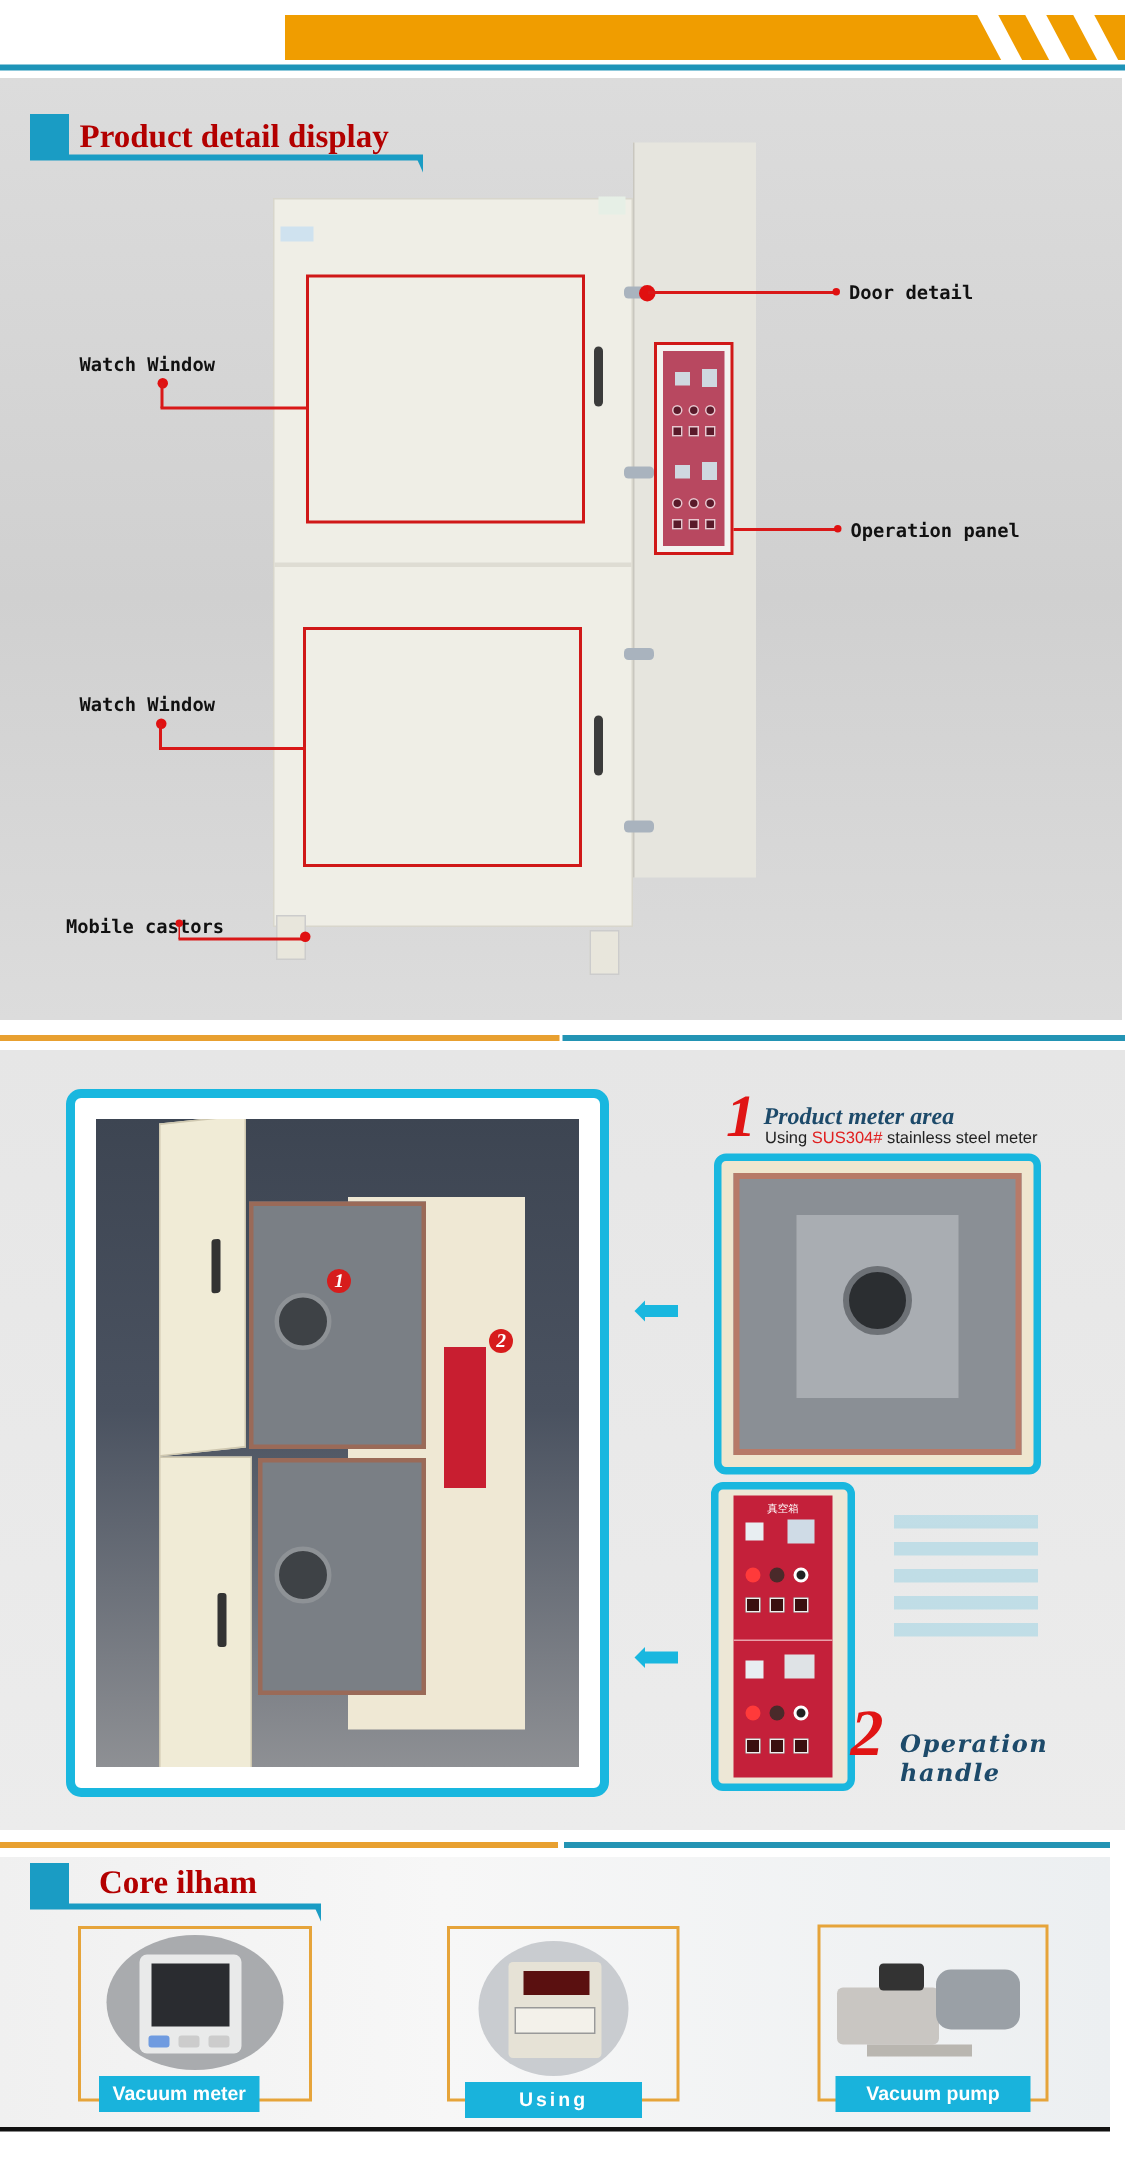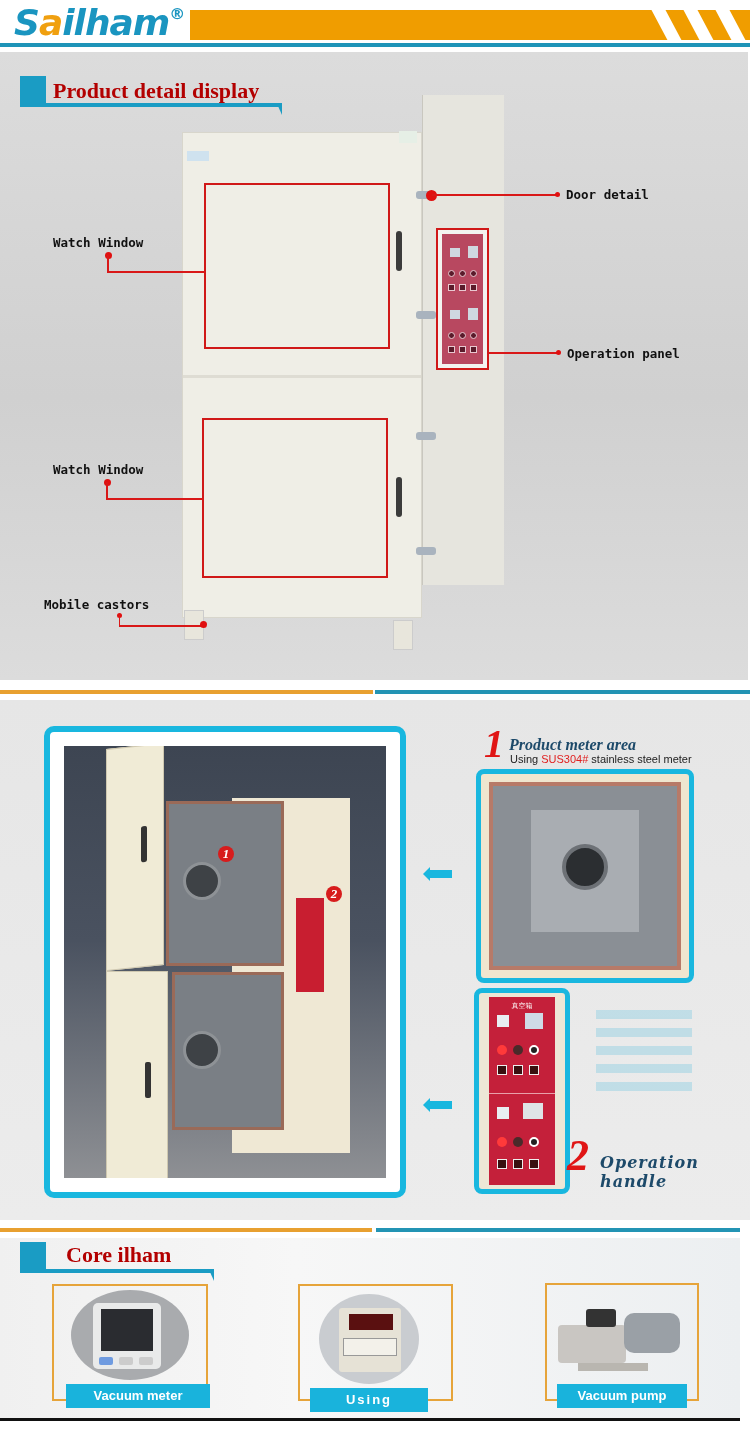--- a/index.html
+++ b/index.html
@@ -81,21 +81,20 @@
   .part { position: absolute; }
   .part-bracket { position: absolute; border: 2px solid #e6a43a; }
   .part-img { position: absolute; border-radius: 50%; background: #b8babc; }
   .part-label { position: absolute; height: 24px; background: #19b3dc; color: #fff; font-weight: bold; font-size: 13px; text-align: center; line-height: 24px; }
   .bottom-line { position: absolute; left: 0; top: 1418px; width: 740px; height: 3px; background: #111; }
 </style>
 </head>
 <body>
 
 <div class="header">
-  <div class="logo"><span>S</span><span class="a">a</span><span>ilham</span><sup>®</sup></div>
   <div class="orange-bar"></div>
   <div class="stripes">
     <div class="stripe" style="left:20px"></div>
     <div class="stripe" style="left:52px"></div>
     <div class="stripe" style="left:84px"></div>
   </div>
   <div class="teal-line"></div>
 </div>
 
 <div class="sec1"></div>
@@ -152,21 +151,21 @@
   <div class="line" style="left:107px;top:255px;width:2px;height:17px;"></div>
   <div class="line" style="left:107px;top:271px;width:98px;height:2px;"></div>
 </div>
 <div>
   <div class="callout" style="left:53px;top:462px;">Watch Window</div>
   <div class="dot" style="left:104px;top:479px;"></div>
   <div class="line" style="left:106px;top:482px;width:2px;height:17px;"></div>
   <div class="line" style="left:106px;top:498px;width:98px;height:2px;"></div>
 </div>
 <div>
-  <div class="callout" style="left:44px;top:597px;">Mobile castors</div>
+  <div class="callout" style="left:44px;top:610px;">Mobile castors</div>
   <div class="dot" style="left:117px;top:613px;width:5px;height:5px;"></div>
   <div class="line" style="left:119px;top:615px;width:1px;height:11px;"></div>
   <div class="line" style="left:119px;top:625px;width:85px;height:2px;"></div>
   <div class="dot" style="left:200px;top:621px;"></div>
 </div>
 <div>
   <div class="dot big" style="left:426px;top:190px;"></div>
   <div class="line" style="left:432px;top:194px;width:126px;height:2px;"></div>
   <div class="dot" style="left:555px;top:192px;width:5px;height:5px;"></div>
   <div class="callout" style="left:566px;top:187px;">Door detail</div>
@@ -267,21 +266,21 @@
 <div class="part">
   <div class="part-bracket" style="left:52px;top:1284px;width:156px;height:117px;"></div>
   <div class="part-img" style="left:71px;top:1290px;width:118px;height:90px;background:#a9abae;">
     <div style="position:absolute;left:22px;top:13px;width:68px;height:66px;background:#e9eaea;border-radius:5px;">
       <div style="position:absolute;left:8px;top:6px;width:52px;height:42px;background:#2a2c30;"></div>
       <div style="position:absolute;left:6px;top:54px;width:14px;height:8px;background:#6f9be0;border-radius:2px;"></div>
       <div style="position:absolute;left:26px;top:54px;width:14px;height:8px;background:#ccc;border-radius:2px;"></div>
       <div style="position:absolute;left:46px;top:54px;width:14px;height:8px;background:#ccc;border-radius:2px;"></div>
     </div>
   </div>
-  <div class="part-label" style="left:66px;top:1384px;width:144px;">Vacuum meter</div>
+  <div class="part-label" style="left:66px;top:1384px;width:107px;">Vacuum meter</div>
 </div>
 
 <div class="part">
   <div class="part-bracket" style="left:298px;top:1284px;width:155px;height:117px;"></div>
   <div class="part-img" style="left:319px;top:1294px;width:100px;height:90px;background:#c9ccd0;">
     <div style="position:absolute;left:20px;top:14px;width:62px;height:64px;background:#e6e2d6;border-radius:3px;">
       <div style="position:absolute;left:10px;top:6px;width:44px;height:16px;background:#5a1010;"></div>
       <div style="position:absolute;left:4px;top:30px;width:54px;height:18px;background:#f3f1ea;border:1px solid #999;"></div>
     </div>
   </div>

